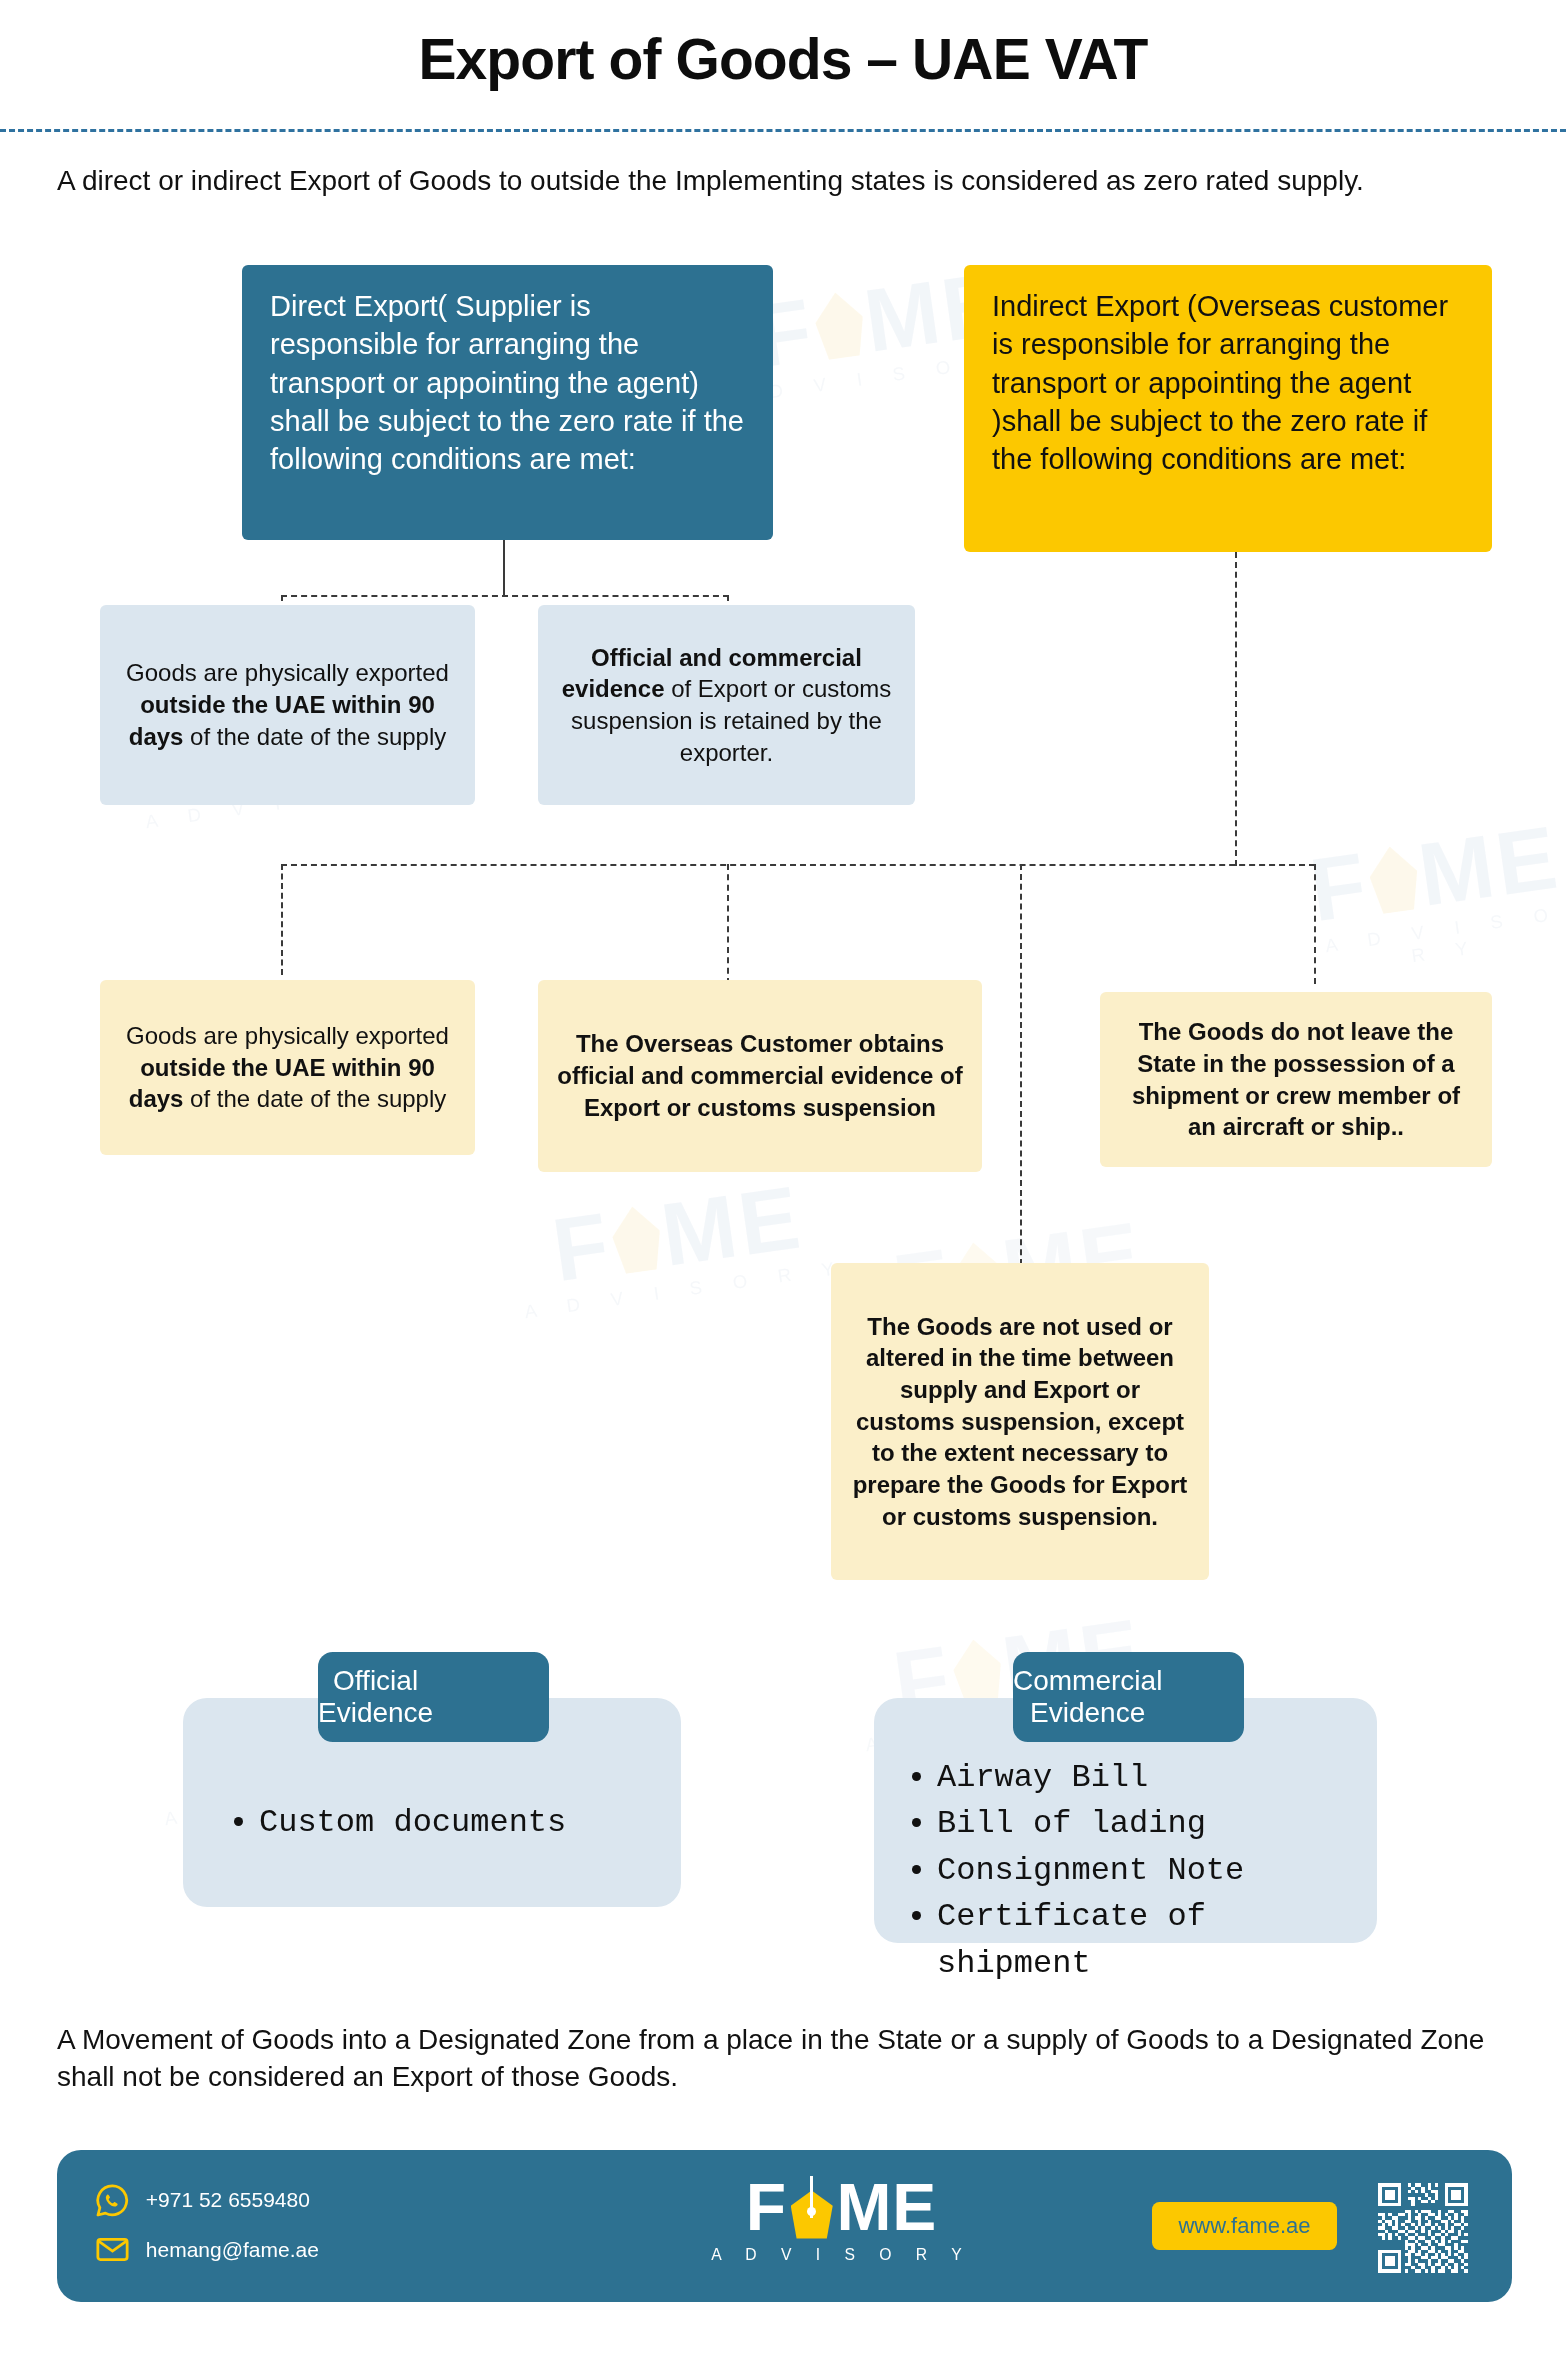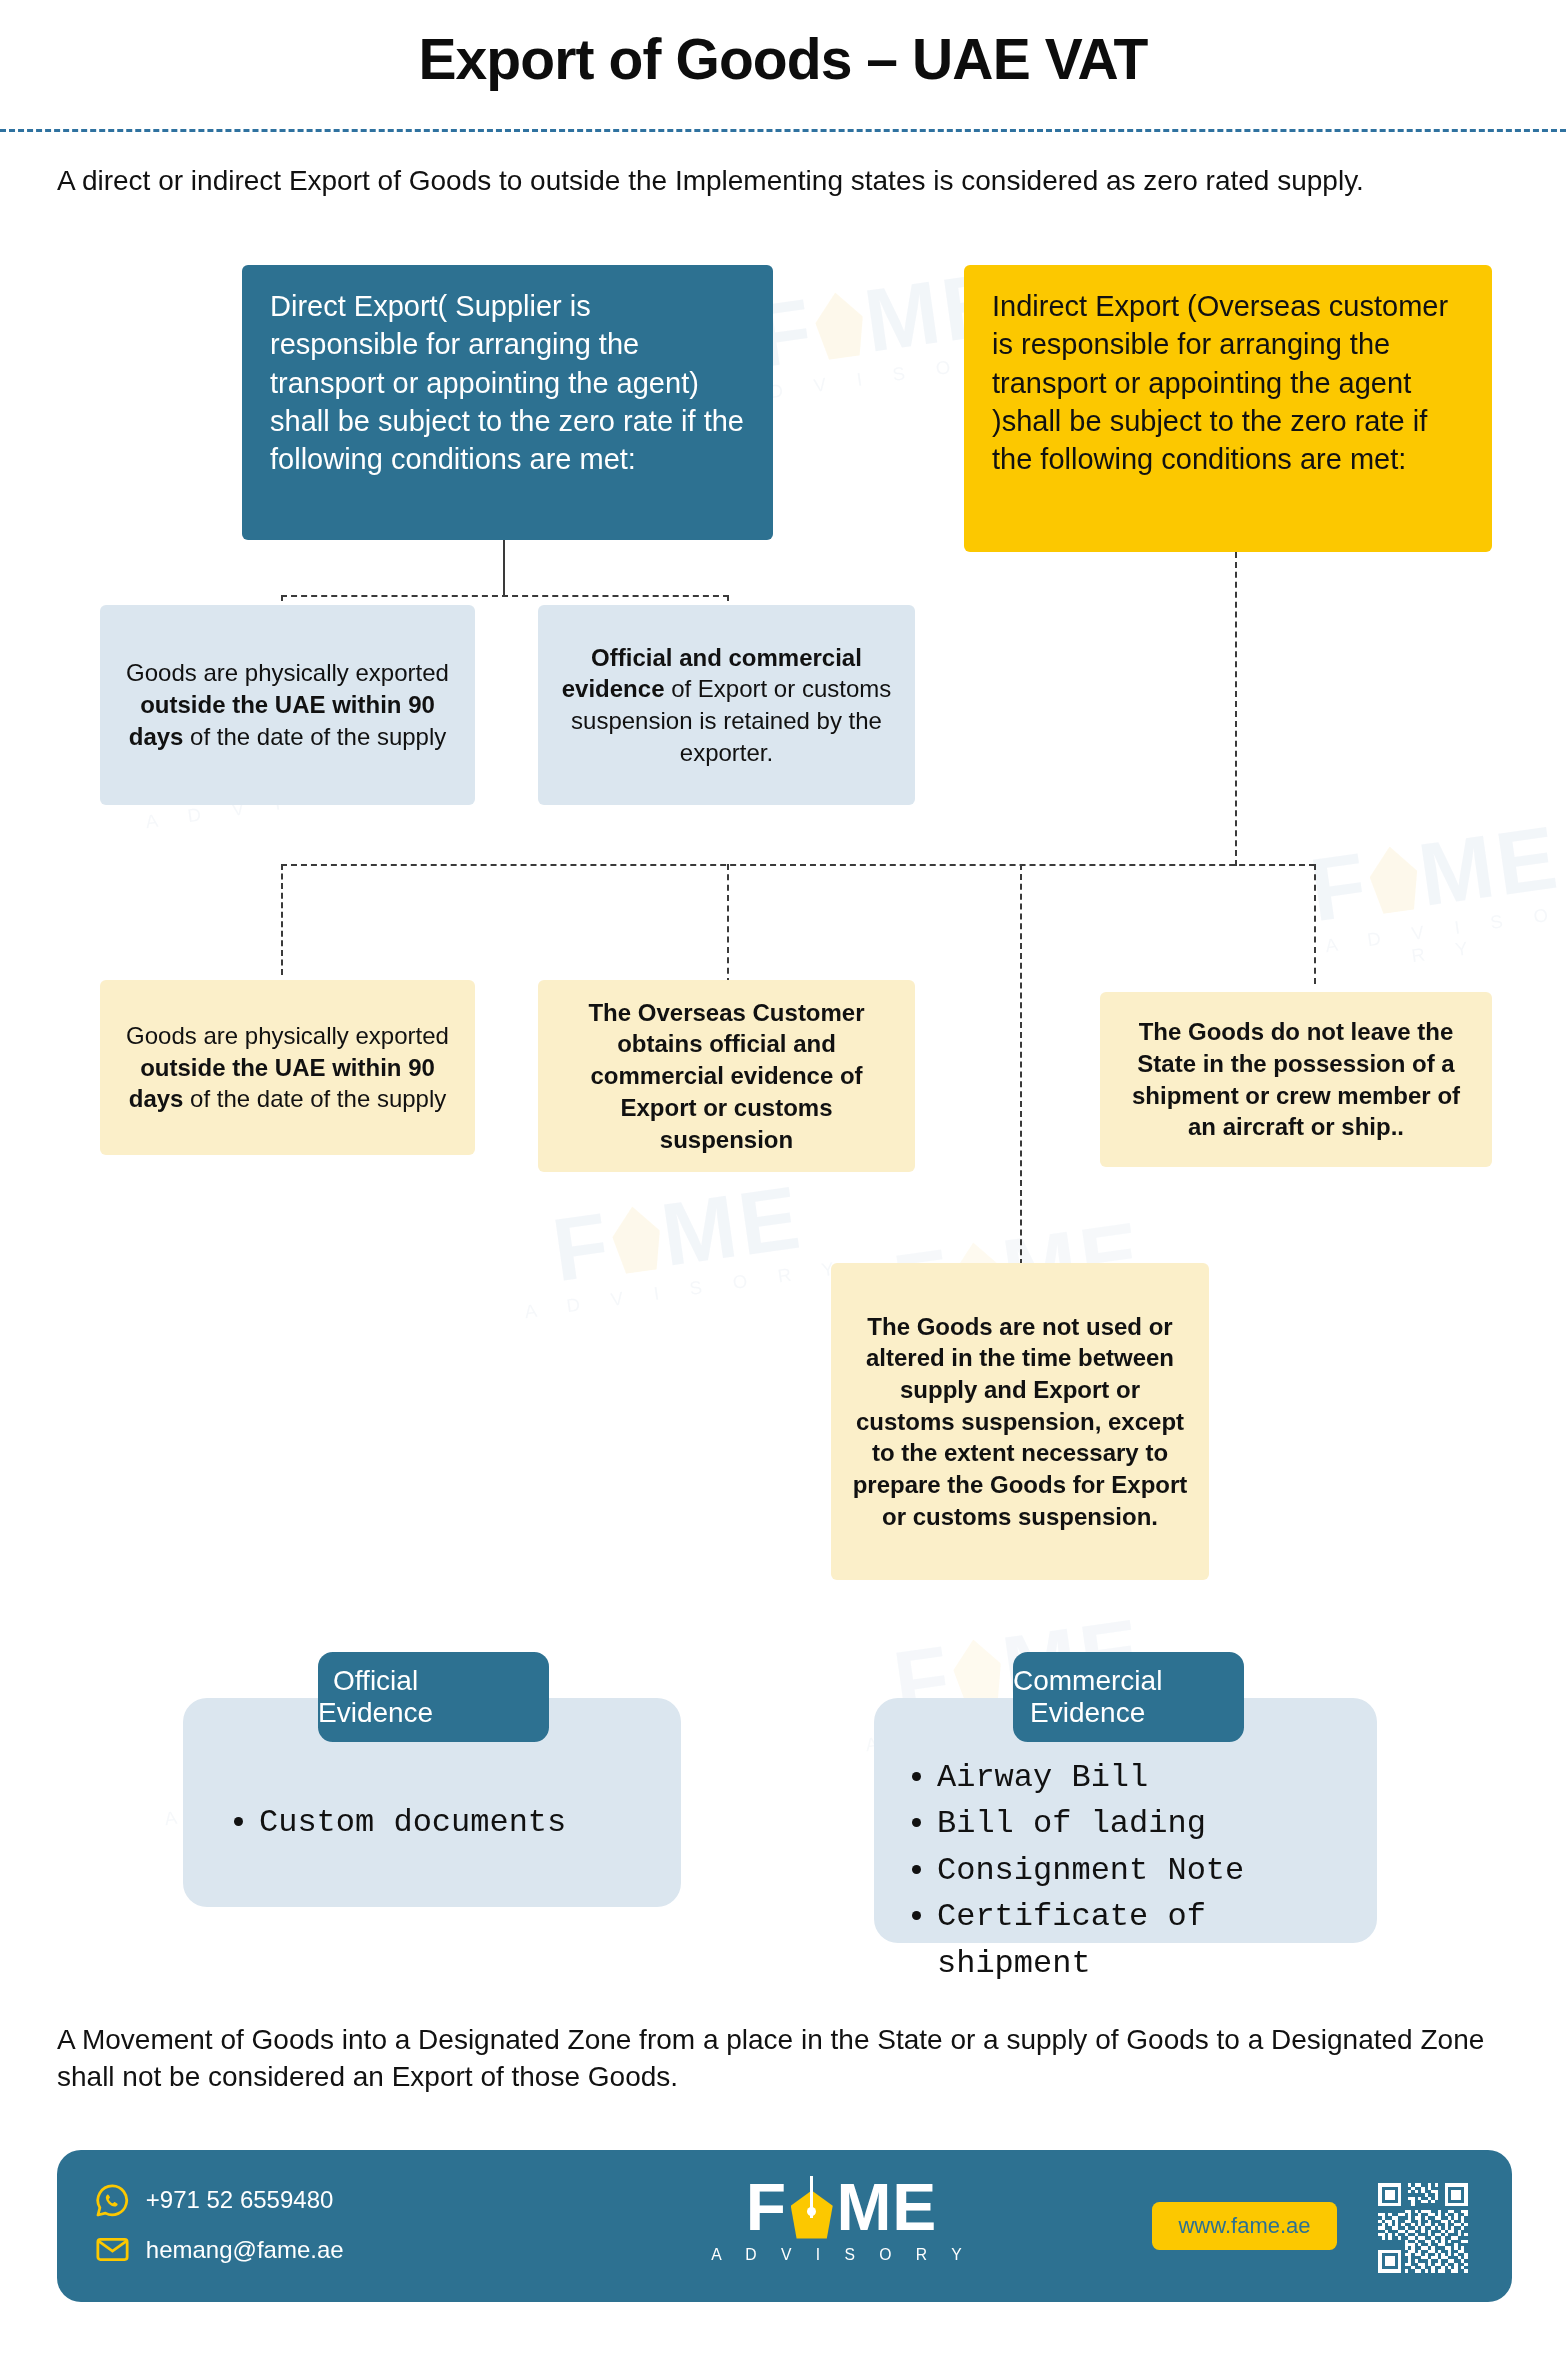--- a/index.html
+++ b/index.html
@@ -114,21 +114,21 @@
   }
 
   
   .footer{
     position:absolute;left:57px;top:2150px;width:1455px;height:152px;
     background:#2d7191;border-radius:24px;z-index:3;
   }
   .contact{position:absolute;left:37px;top:28px;}
   .contact-row{display:flex;align-items:center;height:44px;margin-bottom:5.5px;}
   .contact-ic{width:37px;height:37px;margin-right:14.8px;flex:0 0 37px;}
-  .contact-tx{color:#ffffff;font-size:24px;}
+  .contact-tx{color:#ffffff;font-size:21px;}
 
   .logo{position:absolute;left:646px;top:24px;width:277px;text-align:center;}
   .logo-main{display:flex;align-items:center;justify-content:center;height:66px;}
   .logo-l{color:#ffffff;font-size:66px;font-weight:700;line-height:1;letter-spacing:0.9px;}
   .logo-nib{
     position:relative;width:42px;height:63px;margin:0 3.7px;
   }
   .logo-nib .nibbody{
     position:absolute;left:0;bottom:0;width:42px;height:48px;
     background:#fcc800;
@@ -241,21 +241,21 @@
 </div>
 
 <div class="box box-yellow head-box" style="left:964px;top:265px;width:528px;height:287px;">
   <div class="txt">Indirect Export (Overseas customer is responsible for arranging the transport or appointing the agent )shall be subject to the zero rate if the following conditions are met:</div>
 </div>
 
 <div class="box box-cream cond-box" style="left:100px;top:980px;width:375px;height:175px;">
   <div class="txt"><span>Goods are physically exported </span><b>outside the UAE within 90  days</b><span> of the date of the supply</span></div>
 </div>
 
-<div class="box box-cream cond-box" style="left:538px;top:980px;width:377px;height:192px;">
+<div class="box box-cream cond-box" style="left:538px;top:980px;width:444px;height:192px;">
   <div class="txt"><b>The Overseas Customer obtains official and commercial evidence of Export or customs suspension</b></div>
 </div>
 
 <div class="box box-cream cond-box" style="left:1100px;top:992px;width:392px;height:175px;">
   <div class="txt"><b>The Goods do not leave the State in the possession of a shipment or crew member of an aircraft or ship..</b></div>
 </div>
 
 <div class="box box-cream cond-box" style="left:831px;top:1263px;width:378px;height:317px;">
   <div class="txt"><b>The Goods are not used or altered in the time between supply and Export or customs suspension, except to the extent necessary to prepare the Goods for Export or customs suspension.</b></div>
 </div>

